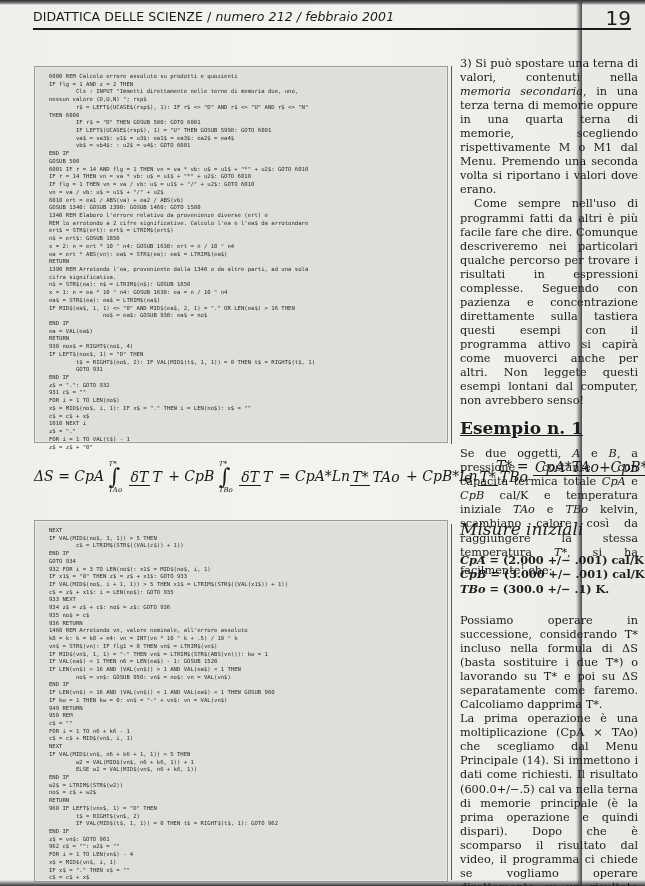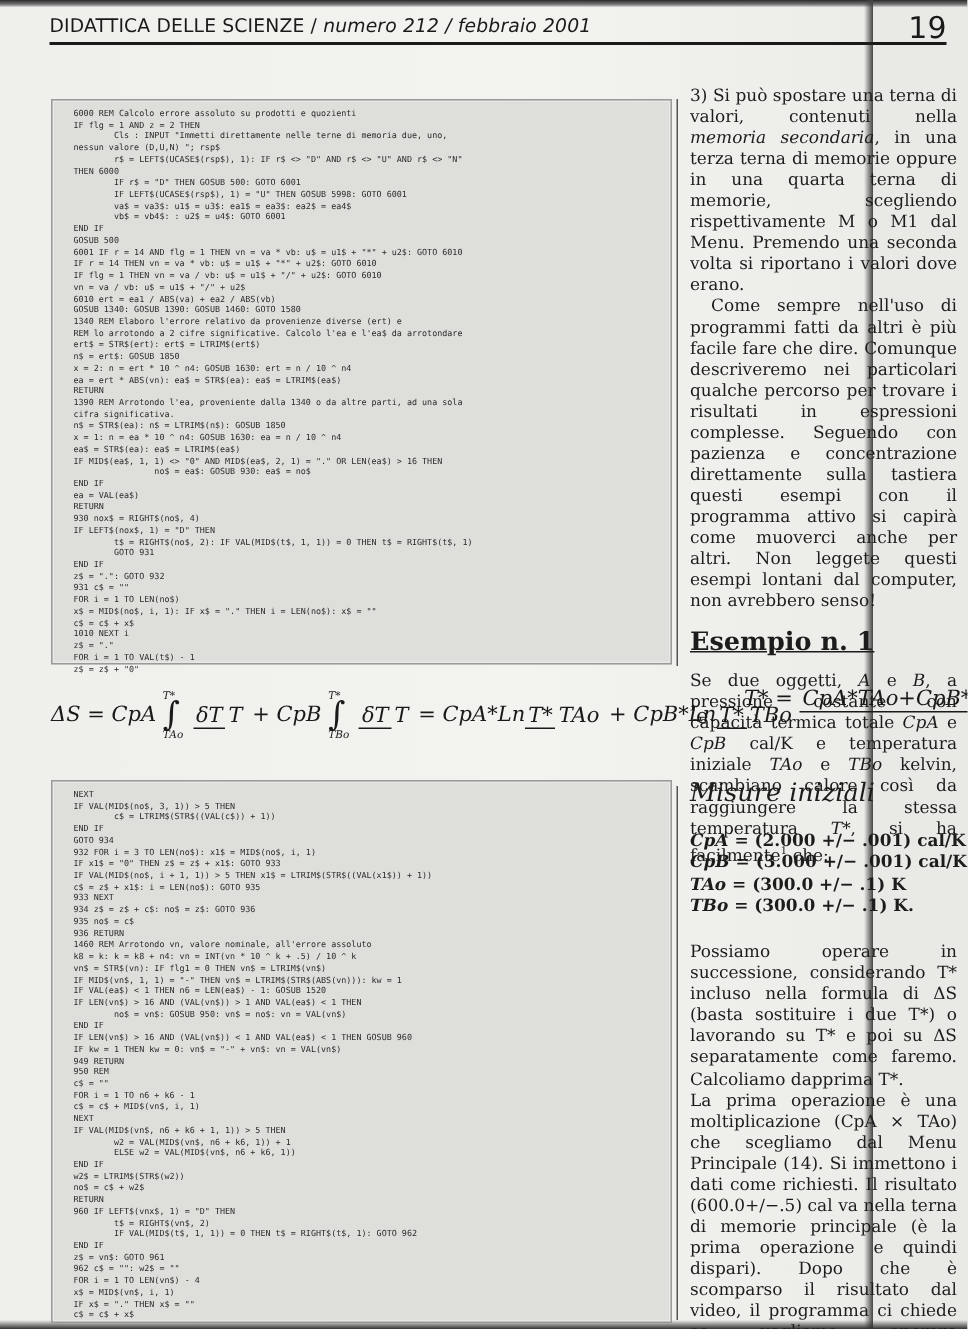--- a/index.html
+++ b/index.html
@@ -163,19 +163,18 @@
   <div class="codebox" id="code2">
     <pre id="code2-pre"><span class="code-line">NEXT</span><span class="code-line">IF VAL(MID$(no$, 3, 1)) &gt; 5 THEN</span><span class="code-line">        c$ = LTRIM$(STR$((VAL(c$)) + 1))</span><span class="code-line">END IF</span><span class="code-line">GOTO 934</span><span class="code-line">932 FOR i = 3 TO LEN(no$): x1$ = MID$(no$, i, 1)</span><span class="code-line">IF x1$ = "0" THEN z$ = z$ + x1$: GOTO 933</span><span class="code-line">IF VAL(MID$(no$, i + 1, 1)) &gt; 5 THEN x1$ = LTRIM$(STR$((VAL(x1$)) + 1))</span><span class="code-line">c$ = z$ + x1$: i = LEN(no$): GOTO 935</span><span class="code-line">933 NEXT</span><span class="code-line">934 z$ = z$ + c$: no$ = z$: GOTO 936</span><span class="code-line">935 no$ = c$</span><span class="code-line">936 RETURN</span><span class="code-line">1460 REM Arrotondo vn, valore nominale, all'errore assoluto</span><span class="code-line">k8 = k: k = k8 + n4: vn = INT(vn * 10 ^ k + .5) / 10 ^ k</span><span class="code-line">vn$ = STR$(vn): IF flg1 = 0 THEN vn$ = LTRIM$(vn$)</span><span class="code-line">IF MID$(vn$, 1, 1) = "-" THEN vn$ = LTRIM$(STR$(ABS(vn))): kw = 1</span><span class="code-line">IF VAL(ea$) &lt; 1 THEN n6 = LEN(ea$) - 1: GOSUB 1520</span><span class="code-line">IF LEN(vn$) &gt; 16 AND (VAL(vn$)) &gt; 1 AND VAL(ea$) &lt; 1 THEN</span><span class="code-line">        no$ = vn$: GOSUB 950: vn$ = no$: vn = VAL(vn$)</span><span class="code-line">END IF</span><span class="code-line">IF LEN(vn$) &gt; 16 AND (VAL(vn$)) &lt; 1 AND VAL(ea$) &lt; 1 THEN GOSUB 960</span><span class="code-line">IF kw = 1 THEN kw = 0: vn$ = "-" + vn$: vn = VAL(vn$)</span><span class="code-line">949 RETURN</span><span class="code-line">950 REM</span><span class="code-line">c$ = ""</span><span class="code-line">FOR i = 1 TO n6 + k6 - 1</span><span class="code-line">c$ = c$ + MID$(vn$, i, 1)</span><span class="code-line">NEXT</span><span class="code-line">IF VAL(MID$(vn$, n6 + k6 + 1, 1)) &gt; 5 THEN</span><span class="code-line">        w2 = VAL(MID$(vn$, n6 + k6, 1)) + 1</span><span class="code-line">        ELSE w2 = VAL(MID$(vn$, n6 + k6, 1))</span><span class="code-line">END IF</span><span class="code-line">w2$ = LTRIM$(STR$(w2))</span><span class="code-line">no$ = c$ + w2$</span><span class="code-line">RETURN</span><span class="code-line">960 IF LEFT$(vnx$, 1) = "D" THEN</span><span class="code-line">        t$ = RIGHT$(vn$, 2)</span><span class="code-line">        IF VAL(MID$(t$, 1, 1)) = 0 THEN t$ = RIGHT$(t$, 1): GOTO 962</span><span class="code-line">END IF</span><span class="code-line">z$ = vn$: GOTO 961</span><span class="code-line">962 c$ = "": w2$ = ""</span><span class="code-line">FOR i = 1 TO LEN(vn$) - 4</span><span class="code-line">x$ = MID$(vn$, i, 1)</span><span class="code-line">IF x$ = "." THEN x$ = ""</span><span class="code-line">c$ = c$ + x$</span></pre>
   </div>
   <div class="col-rule" id="rule2"></div>
 
   <div class="rightcol" id="rc2">
     <div class="misure-title">Misure iniziali</div>
     <div id="measures">
         <p class="measure"><i>CpA</i><span> = (2.000 +/− .001) cal/K</span></p>
         <p class="measure"><i>CpB</i><span> = (3.000 +/− .001) cal/K</span></p>
-        <p class="measure"><i>TAo</i><span> = (300.0 +/− .1) K</span></p>
         <p class="measure"><i>TBo</i><span> = (300.0 +/− .1) K.</span></p>
       </div>
     <p class="para para2">Possiamo operare in successione, considerando T* incluso nella formula di ΔS (basta sostituire i due T*) o lavorando su T* e poi su ΔS separatamente come faremo. Calcoliamo dapprima T*.</p>
     <p class="para"><span>La prima operazione è una moltiplicazione (CpA × TAo) che scegliamo dal Menu Principale (14). Si immettono i dati come richiesti. Il risultato (600.0+/−.5) cal va nella terna di memorie principale (è la prima operazione e quindi dispari). Dopo che è scomparso il risultato dal video, il programma ci chiede se vogliamo operare direttamente su un risultato parziale posto nella terna principale e successivamente se vogliamo scambiare i contenuti delle prime due terne di memoria. Rispondendo N ad ambedue le questioni si raggiunge il</span></p>
   </div>
 </div>
 
 </body></html>

